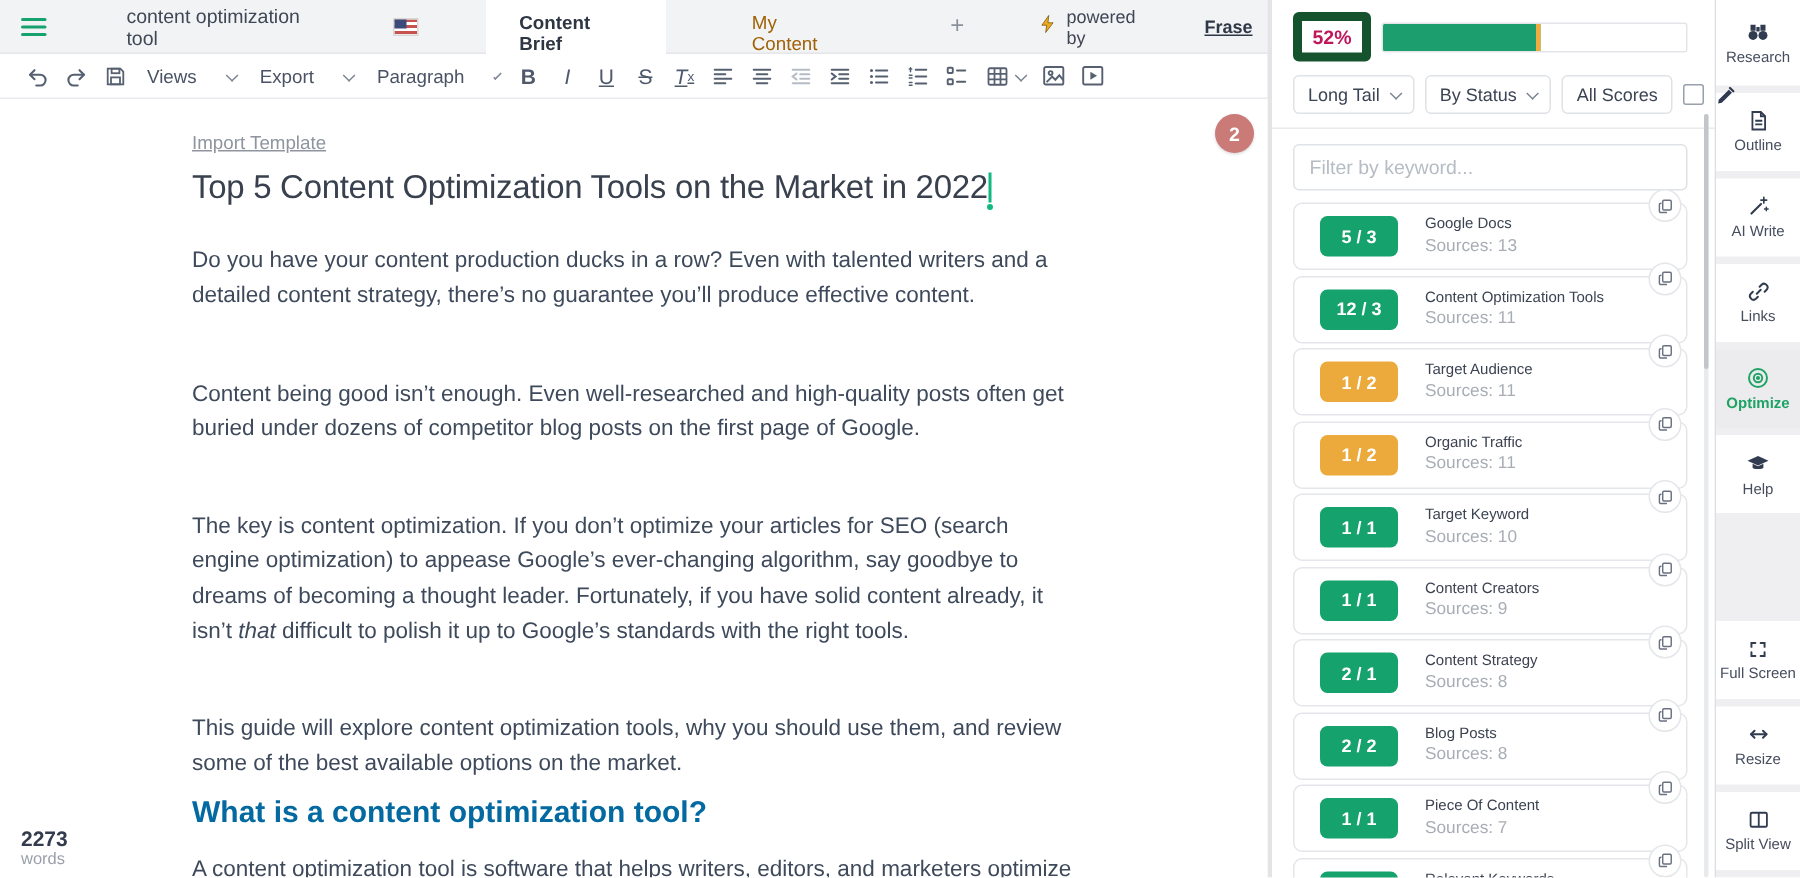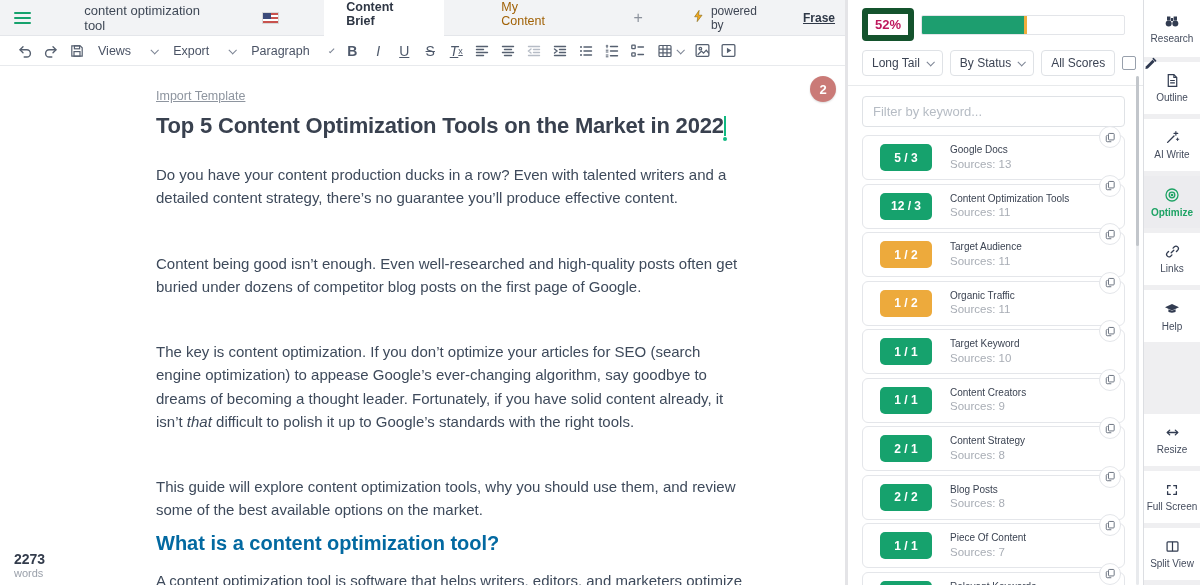--- a/index.html
+++ b/index.html
@@ -12,21 +12,21 @@
 
   
   .topbar { height:36px; background:#f2f3f5; border-bottom:1px solid #e4e6ea;
     display:flex; align-items:center; flex-shrink:0;gap:35px; }
   .hamburger { width:18px; margin:0 0 0 14px; cursor:pointer; }
   .hamburger span { display:block; height:2px; background:#16a26d; margin:3px 0; border-radius:1px;}
   .doc-title { font-size:13px; color:#3f4856; margin-left:18px; }
   .flag { width:18px; height:12px; margin:0 10px 0 8px; position:relative;
     background:repeating-linear-gradient(#c8524e 0 2px,#fff 2px 4px); border:0.5px solid #d8d8d8;}
   .flag::after { content:""; position:absolute; left:0; top:0; width:8px; height:6px; background:#3c4a7a; }
-  .tab { height:36px; display:flex; align-items:flex-start; padding:0 22px; font-size:12.5px; cursor:pointer; }
+  .tab { height:36px; display:flex; align-items:flex-end; padding:0 22px; font-size:12.5px; cursor:pointer; }
   .tab.active { background:#fff; color:#2e3644; font-weight:bold; }
   .tab.inactive { color:#a16207; }
   .tab-plus { color:#8b919c; font-size:16px; padding:0 14px; cursor:pointer; }
   .topbar-right { margin-left:auto; display:flex; align-items:center; font-size:12px; color:#3f4654; padding-right:10px;}
   .brand-link { font-weight:bold; text-decoration:underline; color:#2f3847; margin-left:4px; cursor:pointer;padding-left:32px;}
   .bolt { margin-right:6px; }
 
   
   .toolbar { height:30px; background:#fff; border-bottom:1px solid #e8eaed;
     display:flex; align-items:center; padding-left:12px; flex-shrink:0; color:#566070;}
@@ -38,24 +38,24 @@
   .chev { width:6px; height:6px; border-right:1.4px solid #7d8595; border-bottom:1.4px solid #7d8595;
     transform:rotate(45deg) translateY(-1px); display:inline-block; }
   .para-dd { width:96px; justify-content:space-between; display:flex; align-items:center; }
   .fmt { font-size:14px; color:#4e596b; }
   .b { font-weight:bold; } .i { font-style:italic; } .u { text-decoration:underline; }
   .s { text-decoration:line-through; }
   .clearfmt { font-style:italic; text-decoration:underline; }
   .clearfmt sub { font-size:9px; font-style:normal; }
 
   
-  .editor { position:relative; flex:1; background:#fff; overflow:hidden;padding-left:28px; }
+  .editor { position:relative; flex:1; background:#fff; overflow:hidden; }
   .doc { padding:20px 0 0 128px; width:740px; }
   .import-link { font-size:12.5px; color:#8e959f; text-decoration:underline; cursor:pointer; display:inline-block; margin-bottom:10px;}
-  h1.doc-h1 { font-size:22px; font-weight:bold; color:#39414f; letter-spacing:-0.2px;
+  h1.doc-h1 { font-size:22px; font-weight:normal; color:#39414f; letter-spacing:-0.2px;
     white-space:nowrap; margin-bottom:24px; }
   .caret { display:inline-block; width:2px; height:20px; background:#10b981; vertical-align:-3px; position:relative;}
   .caret::after { content:""; position:absolute; left:-1px; bottom:-5px; width:4px; height:4px; border-radius:50%; background:#10b981;}
   .doc p { font-size:15px; line-height:1.55; color:#3e4a5b; width:592px; margin-bottom:42px; }
   .doc p.tight { margin-bottom:10px; }
   h2.doc-h2 { font-size:20px; font-weight:bold; color:#0369a1; margin:0 0 14px 0; }
   .soft-link { border-bottom:2px solid #f2a0ab; }
   .em { font-style:italic; }
   .comment-badge { position:absolute; top:10px; right:9px; width:26px; height:26px; border-radius:50%;
     background:#ca7a77; color:#fff; font-size:13px; font-weight:bold; display:flex; align-items:center;
@@ -453,59 +453,59 @@
       <span class="nlabel">Outline</span>
     </div>
     <div class="nav-item">
       <svg width="15" height="15" viewBox="0 0 16 16" stroke="currentColor" fill="none" stroke-width="1.5" stroke-linecap="round">
           <path d="M2.8 13.2 L9.6 6.4"></path>
           <path d="M11.6 1.6 v4 M9.6 3.6 h4" stroke-width="1.2"></path>
           <path d="M13.4 8.6 v2.6 M12.1 9.9 h2.6" stroke-width="1"></path>
         </svg>
       <span class="nlabel">AI Write</span>
     </div>
+    <div class="nav-item">
+      <svg width="15" height="15" viewBox="0 0 16 16" fill="none" stroke="currentColor" stroke-width="1.4" stroke-linecap="round">
+          <path d="M6.6 9.4 l2.8-2.8"></path>
+          <path d="M8.6 4.4 l1.4-1.4 a2.55 2.55 0 0 1 3.6 3.6 L12.2 8"></path>
+          <path d="M7.4 11.6 L6 13 a2.55 2.55 0 0 1 -3.6-3.6 l1.4-1.4"></path>
+        </svg>
+      <span class="nlabel">Links</span>
+    </div>
     <div class="nav-item active">
       <svg width="16" height="16" viewBox="0 0 16 16" fill="none" stroke="currentColor" stroke-width="1.3">
           <circle cx="8" cy="8" r="6"></circle>
           <circle cx="8" cy="8" r="2.8"></circle>
           <circle cx="8" cy="8" r="0.7" fill="currentColor"></circle>
         </svg>
       <span class="nlabel">Optimize</span>
     </div>
     <div class="nav-item">
-      <svg width="15" height="15" viewBox="0 0 16 16" fill="none" stroke="currentColor" stroke-width="1.4" stroke-linecap="round">
-          <path d="M6.6 9.4 l2.8-2.8"></path>
-          <path d="M8.6 4.4 l1.4-1.4 a2.55 2.55 0 0 1 3.6 3.6 L12.2 8"></path>
-          <path d="M7.4 11.6 L6 13 a2.55 2.55 0 0 1 -3.6-3.6 l1.4-1.4"></path>
-        </svg>
-      <span class="nlabel">Links</span>
-    </div>
-    <div class="nav-item">
       <svg width="16" height="16" viewBox="0 0 16 16" fill="currentColor">
           <path d="M8 3 L15 6.2 L8 9.4 L1 6.2 Z"></path>
           <path d="M4.4 8.2 v2.6 c0 1.1 7.2 1.1 7.2 0 V8.2 L8 9.8 Z"></path>
         </svg>
       <span class="nlabel">Help</span>
     </div>
     <div class="nav-spacer"></div>
     <div class="nav-item">
+      <svg width="14" height="14" viewBox="0 0 16 16" fill="none" stroke="currentColor" stroke-width="1.5" stroke-linecap="round">
+          <path d="M3 6 V3 h3 M13 6 V3 h-3 M3 10 v3 h3 M13 10 v3 h-3"></path>
+        </svg>
+      <span class="nlabel">Full Screen</span>
+    </div>
+    <div class="nav-item">
       <svg width="15" height="15" viewBox="0 0 16 16" fill="none" stroke="currentColor" stroke-width="1.4" stroke-linecap="round" stroke-linejoin="round">
           <path d="M2.5 8 h11"></path>
           <path d="M5 5.5 L2.5 8 l2.5 2.5 M11 5.5 L13.5 8 L11 10.5"></path>
         </svg>
       <span class="nlabel">Resize</span>
 
     </div>
     <div class="nav-item">
-      <svg width="14" height="14" viewBox="0 0 16 16" fill="none" stroke="currentColor" stroke-width="1.5" stroke-linecap="round">
-          <path d="M3 6 V3 h3 M13 6 V3 h-3 M3 10 v3 h3 M13 10 v3 h-3"></path>
-        </svg>
-      <span class="nlabel">Full Screen</span>
-    </div>
-    <div class="nav-item">
       <svg width="15" height="15" viewBox="0 0 16 16" fill="none" stroke="currentColor" stroke-width="1.3">
           <rect x="2.2" y="3" width="11.6" height="10" rx="1"></rect>
           <path d="M8 3 v10"></path>
         </svg>
       <span class="nlabel">Split View</span>
     </div>
   </div>
 
 </div>
 

